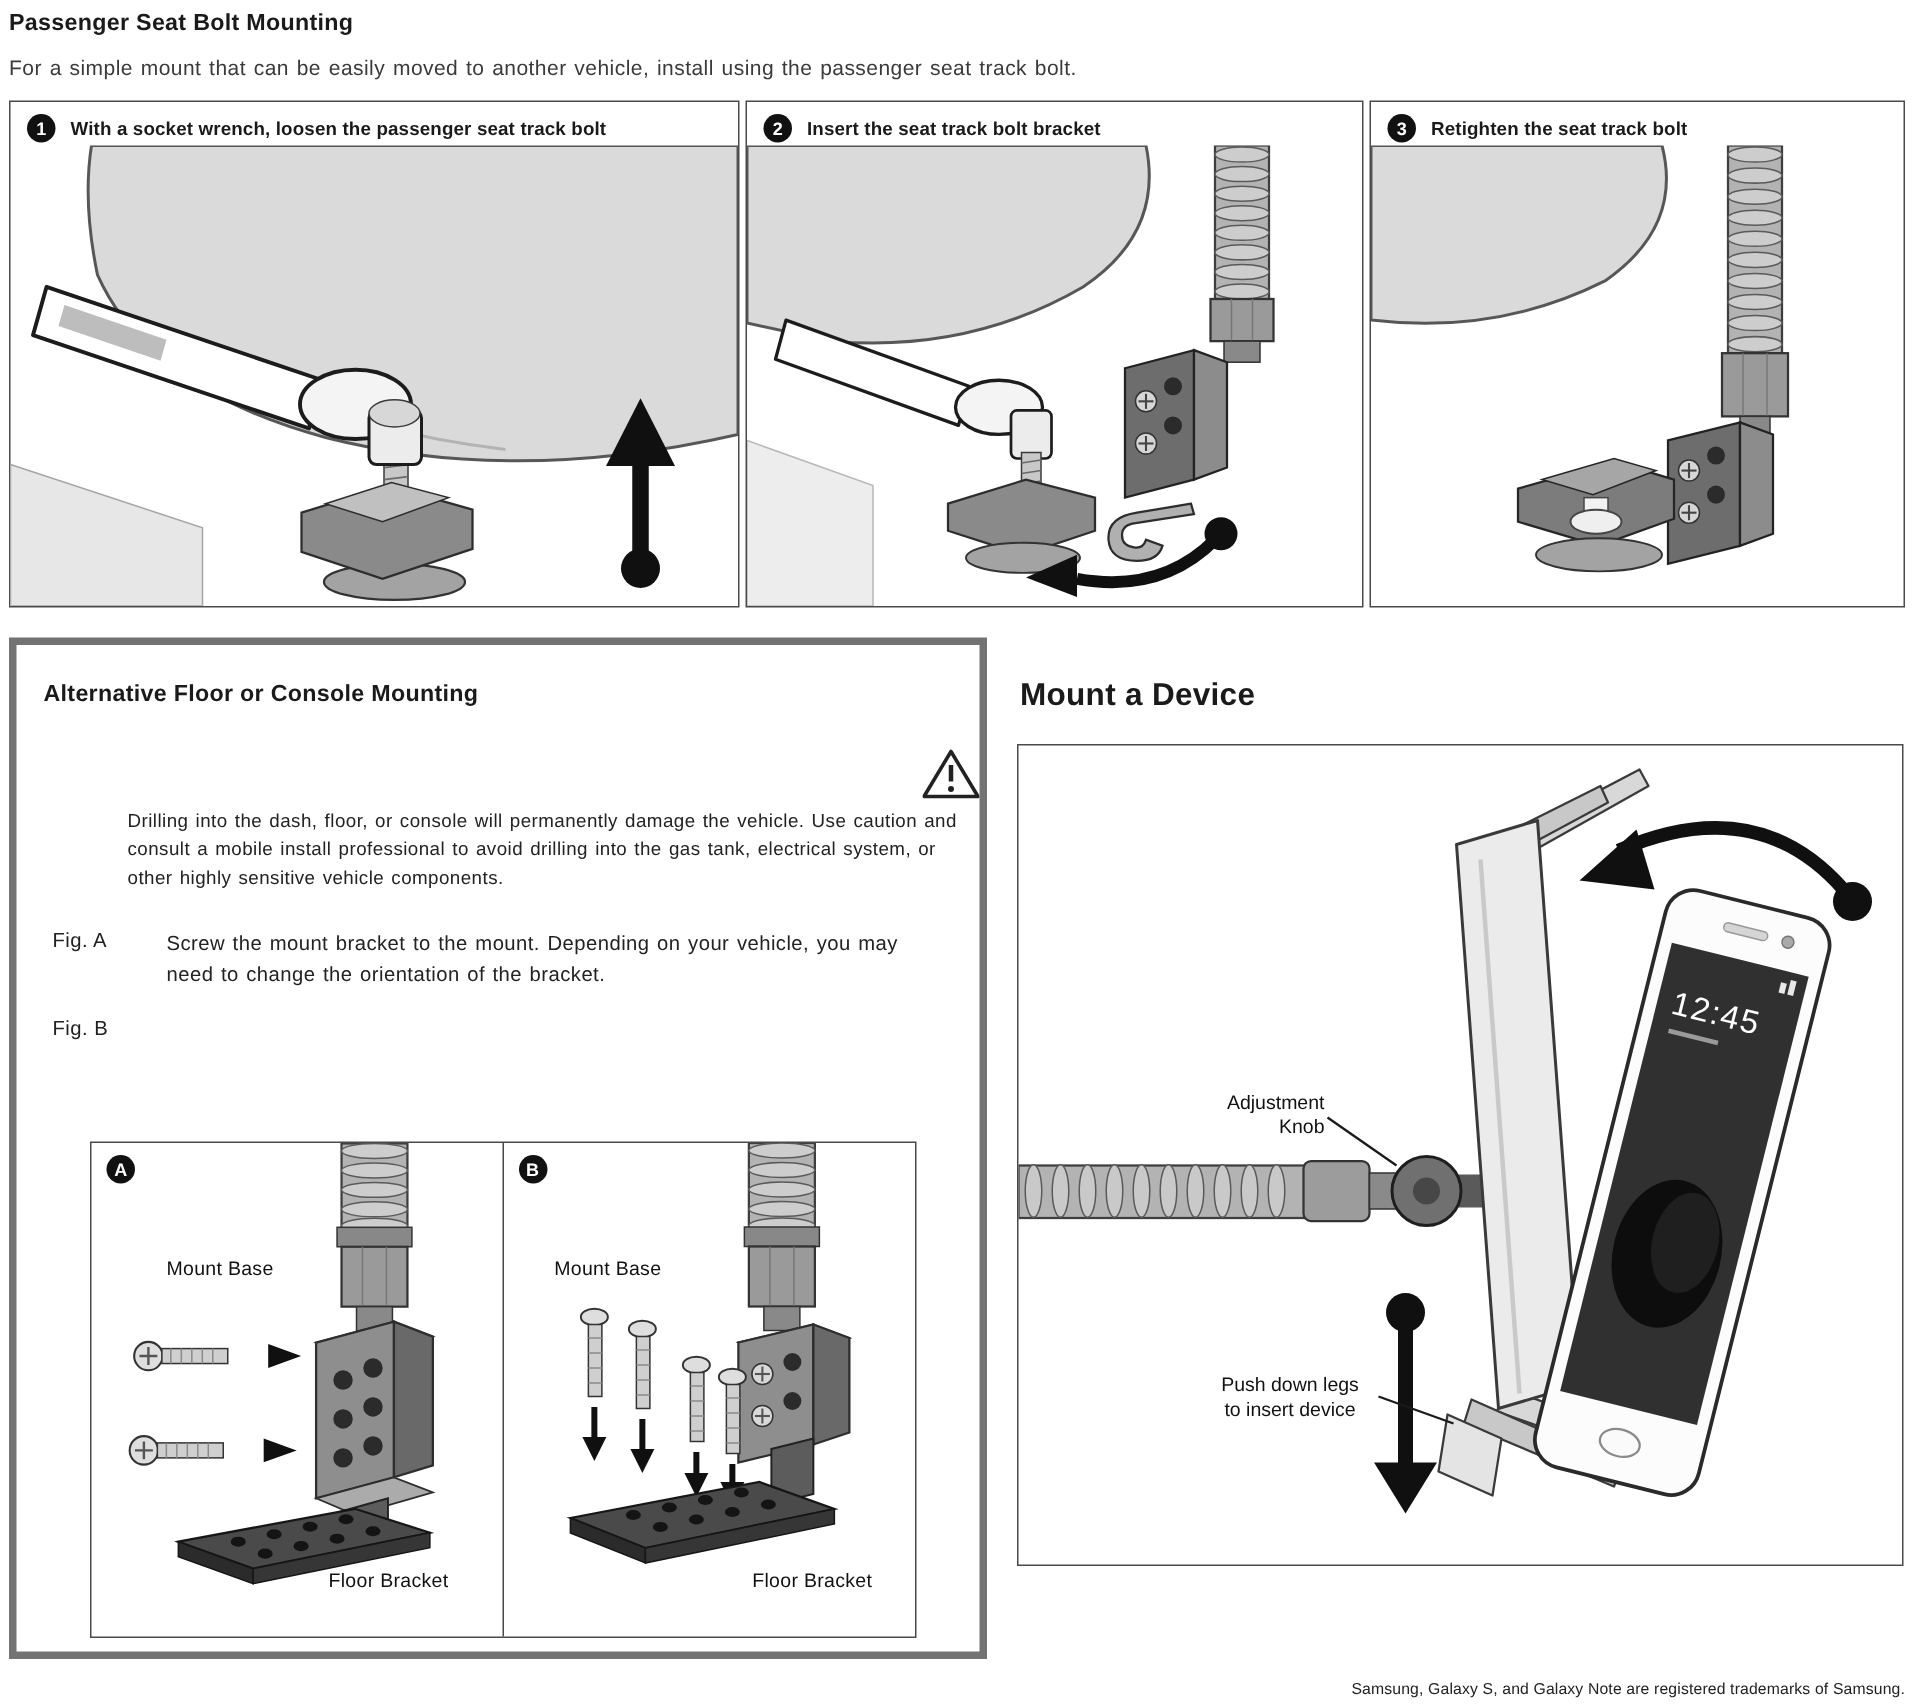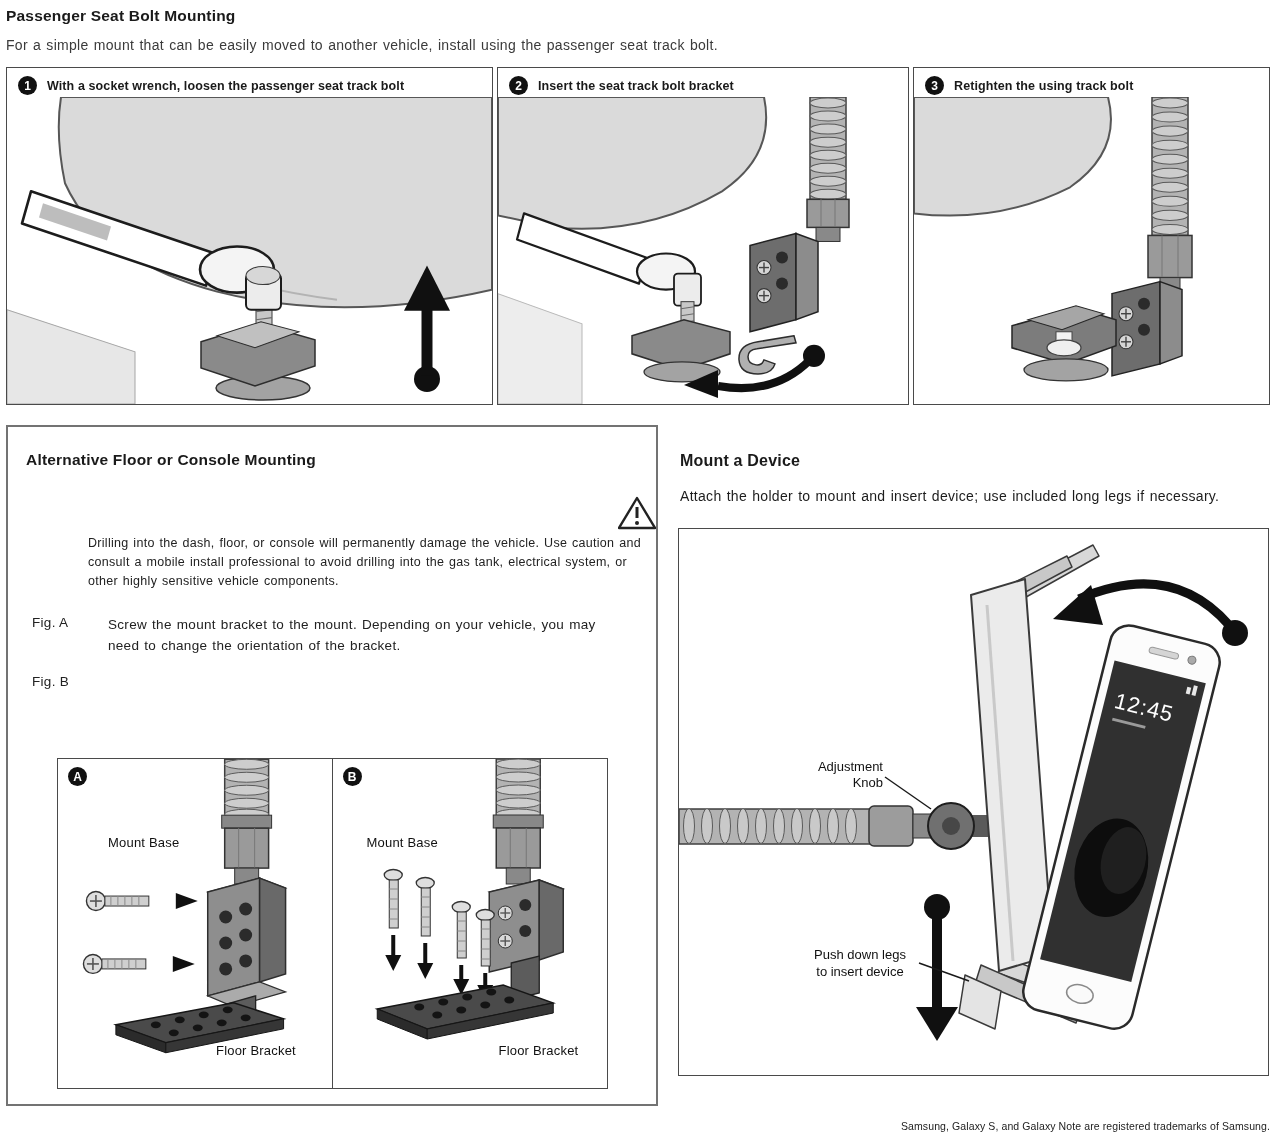--- a/index.html
+++ b/index.html
@@ -22,21 +22,21 @@
   .step-num {
     width:19px; height:19px; border-radius:50%; background:#111; color:#fff;
     font-size:12px; font-weight:bold; display:flex; align-items:center; justify-content:center; flex:0 0 19px;
   }
   .step-label { font-size:12.5px; font-weight:bold; letter-spacing:.1px; }
   .step-art { flex:1; position:relative; }
   .step-art svg { width:100%; height:100%; display:block; }
 
   .bottom-row { display:flex; gap:20px; margin:20px 6px 0 6px; }
 
-  .alt-box { width:652px; height:681px; border:2px solid #737373; position:relative; padding:24px 0 0 12px; }
+  .alt-box { width:652px; height:681px; border:5px solid #737373; position:relative; padding:24px 0 0 12px; }
   .alt-title { font-size:15.5px; font-weight:bold; letter-spacing:.2px; margin:0 0 17px 6px; }
   .alt-intro { font-size:13.5px; line-height:1.6; letter-spacing:.3px; word-spacing:1px; width:612px; margin:0 0 0 8px; color:#222; }
   .warning-row { display:flex; margin:27px 0 0 12px; align-items:flex-end;flex-direction:column; }
   .warning-text { font-size:12.5px; line-height:1.5; letter-spacing:.3px; word-spacing:1px; width:568px; color:#222; }
   .fig-row { display:flex; margin:25px 0 0 12px; }
   .fig-row.second { margin-top:17px;flex-direction:column; }
   .fig-label { flex:0 0 76px; font-size:13.5px; letter-spacing:.3px; color:#222; }
   .fig-text { width:514px; font-size:13.5px; line-height:1.55; letter-spacing:.3px; word-spacing:1px; color:#222; }
   .fig-box { position:absolute; left:49px; top:331px; width:551px; height:331px; border:1px solid #4a4a4a; display:flex; background:#fff; }
   .fig-half { width:275px; position:relative; }
@@ -47,21 +47,21 @@
     background:#111; color:#fff; font-size:12px; font-weight:bold;
     display:flex; align-items:center; justify-content:center; z-index:2;
   }
   .half-label { position:absolute; font-size:13px; letter-spacing:.2px; color:#111; z-index:2; }
   .lbl-mount-a { left:50px; top:76px; }
   .lbl-floor-a { left:158px; top:284px; }
   .lbl-mount-b { left:34px; top:76px; }
   .lbl-floor-b { left:166px; top:284px; }
 
   .mount-col { width:591px; }
-  .mount-title { font-size:16px; font-weight:bold; letter-spacing:.2px; margin:27px 0 15px 2px; }
+  .mount-title { font-size:21px; font-weight:bold; letter-spacing:.2px; margin:27px 0 15px 2px; }
   .mount-intro { font-size:14px; line-height:1.62; letter-spacing:.3px; word-spacing:1px; width:552px; margin:0 0 0 2px; color:#1c1c1c; }
   .device-box { margin-top:20px; width:591px; height:548px; border:1px solid #4a4a4a; position:relative; background:#fff; }
   .device-box svg { width:100%; height:100%; display:block; }
   .adj-label { position:absolute; left:110px; top:230px; width:94px; text-align:right; font-size:13px; line-height:1.25; white-space:pre-line; color:#111; z-index:2; }
   .push-label { position:absolute; left:122px; top:418px; width:118px; text-align:center; font-size:13px; line-height:1.3; white-space:pre-line; color:#111; z-index:2; }
 
   .trademark { position:absolute; right:6px; top:1120px; font-size:10.5px; letter-spacing:.1px; color:#222; }
 </style>
 </head>
 <body>
@@ -173,21 +173,21 @@
           <path d="M312,262 Q276,298 220,288" fill="none" stroke="#101010" stroke-width="8"></path>
           <polygon points="186,287 220,272 220,300" fill="#101010"></polygon>
         </g>
       </svg>
     </div>
   </div>
 
   <div class="step-panel p3">
     <div class="step-head">
       <span class="step-num">3</span>
-      <span class="step-label">Retighten the using track bolt</span>
+      <span class="step-label">Retighten the seat track bolt</span>
     </div>
     <div class="step-art">
       <svg viewBox="0 0 355 306" preserveAspectRatio="none">
         <path d="M0,0 L194,0 Q208,54 156,90 Q84,126 0,116 Z" fill="#dadada" stroke="#575757" stroke-width="2"></path>
         <g>
           <rect x="238" y="0" width="36" height="138" fill="#b3b3b3" stroke="#3e3e3e" stroke-width="1.5"></rect>
           <g fill="#cdcdcd" stroke="#5a5a5a">
             <ellipse cx="256" cy="6" rx="18" ry="5"></ellipse>
               <ellipse cx="256" cy="20" rx="18" ry="5"></ellipse>
             <ellipse cx="256" cy="34" rx="18" ry="5"></ellipse>
@@ -442,21 +442,20 @@
                 <ellipse cx="176" cy="241" rx="5" ry="3.4"></ellipse>
             </g>
           </g>
         </svg>
       </div>
     </div>
   </div>
 
   <div class="mount-col">
     <div class="mount-title">Mount a Device</div>
-    <p class="mount-intro">Attach the holder to mount and insert device; use included long legs if necessary.</p>
 
     <div class="device-box">
       <div class="adj-label">Adjustment
 Knob</div>
       <div class="push-label">Push down legs
 to insert device</div>
       <svg viewBox="0 0 589 546">
         <g>
           <rect x="0" y="280" width="192" height="35" fill="#b3b3b3" stroke="#3e3e3e" stroke-width="1.5"></rect>
           <g fill="#c9c9c9" stroke="#5a5a5a">

